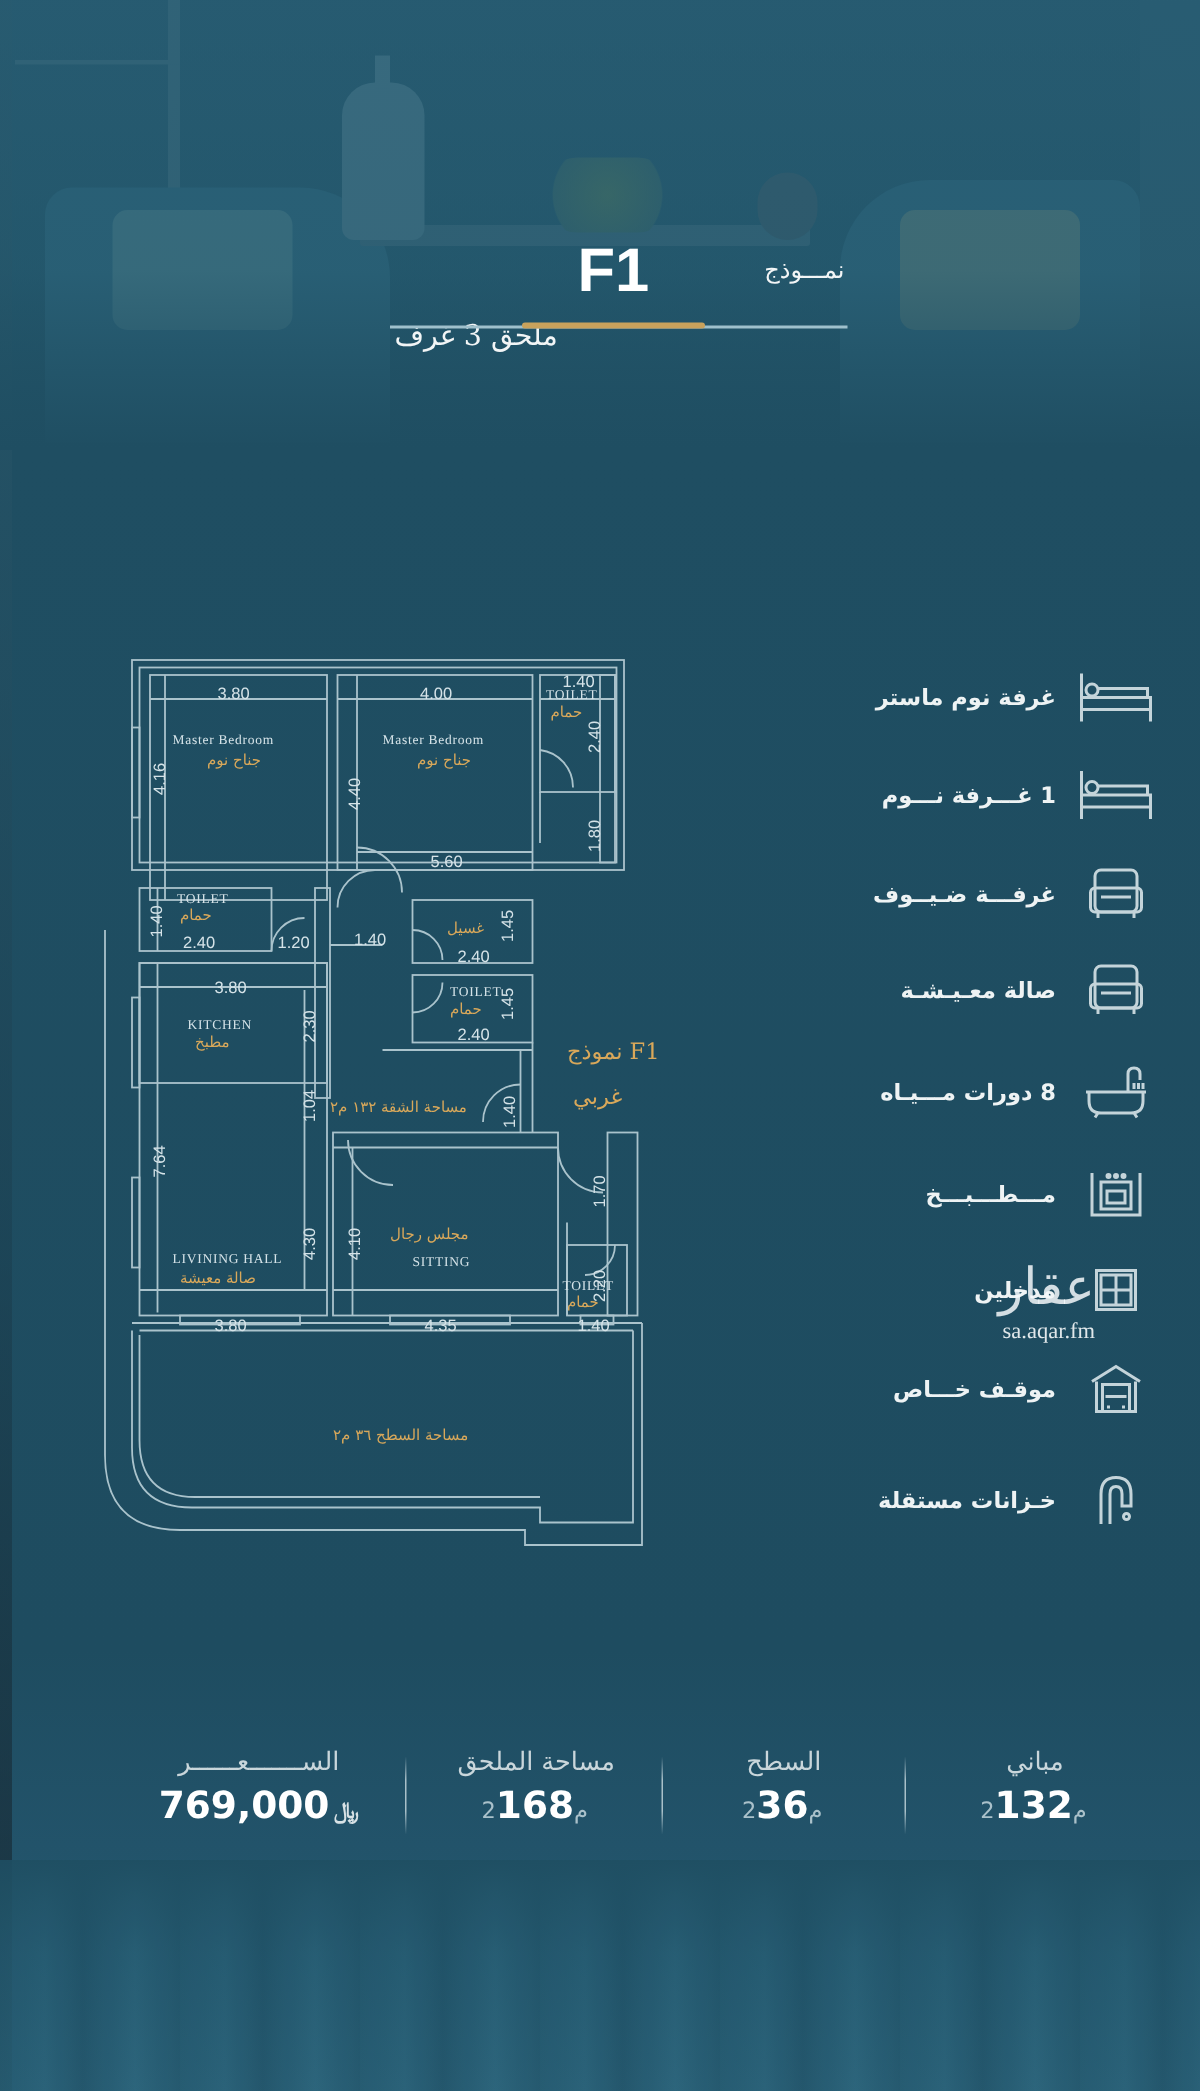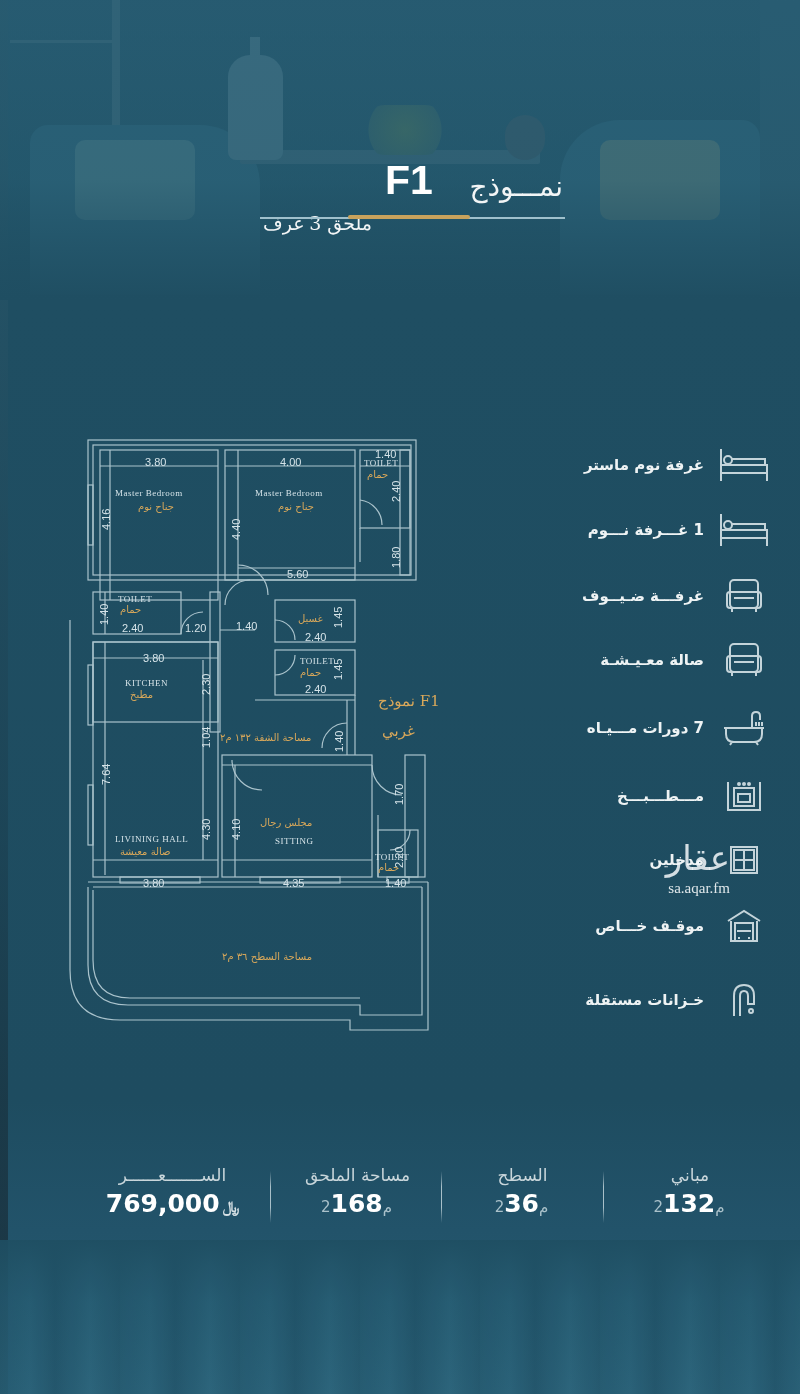--- a/index.html
+++ b/index.html
@@ -23,21 +23,21 @@
     .hero .plant { position: absolute; left: 360px; top: 105px; width: 90px; height: 50px; border-radius: 40px; background: radial-gradient(circle, #4f7a63 0%, #3a6a6f 70%, transparent 72%); }
     .hero .jar { position: absolute; left: 505px; top: 115px; width: 40px; height: 45px; border-radius: 20px; background: #3b5f70; }
     .hero .sofa-left { position: absolute; left: 30px; top: 125px; width: 230px; height: 170px; border-radius: 18px 60px 0 0; background: #2f6a82; }
     .hero .pillow-left { position: absolute; left: 75px; top: 140px; width: 120px; height: 80px; border-radius: 10px; background: #4d8391; }
     .hero .sofa-right { position: absolute; left: 560px; top: 120px; width: 200px; height: 175px; border-radius: 60px 18px 0 0; background: #2f6a82; }
     .hero .pillow-right { position: absolute; left: 600px; top: 140px; width: 120px; height: 80px; border-radius: 10px; background: #5d8483; }
     .hero .veil { position: absolute; inset: 0; background: linear-gradient(180deg, rgba(36,88,110,0.55) 0%, rgba(35,85,105,0.55) 60%, rgba(31,78,98,1) 100%); }
 
     .title-block { position: absolute; left: 255px; top: 158px; width: 320px; height: 100px; }
     .title-row { position: absolute; top: 0; left: 0; width: 320px; height: 44px; }
-    .title-model { position: absolute; right: 12px; top: 12px; font-size: 28px; color: #f2f5f6; letter-spacing: 2px; }
+    .title-model { position: absolute; right: 12px; top: 12px; font-size: 16px; color: #f2f5f6; letter-spacing: 2px; }
     .title-code { position: absolute; left: 130px; top: 0; font-size: 41px; font-weight: bold; color: #ffffff; font-family: "Liberation Sans", sans-serif; line-height: 44px; }
     .title-sub { position: absolute; left: 8px; top: 12px; font-size: 19px; color: #f2f5f6; font-family: "DejaVu Serif", serif; margin-top: 42px; }
     .title-rule { position: absolute; left: 5px; top: 59px; width: 305px; height: 2px; background: #9fc0cc; }
     .title-rule-accent { position: absolute; left: 93px; top: 57px; width: 122px; height: 4px; background: #c8a25c; border-radius: 2px; }
     .title-caption { position: absolute; left: 0; top: 74px; width: 320px; text-align: center; font-size: 17px; color: #e6ecee; }
 
     
     .plan { position: absolute; left: 60px; top: 430px; width: 380px; height: 610px; text-align: center; }
     .plan svg { width: 380px; height: 610px; display: block; }
     .plan .dim { fill: #d5e3e8; font-family: "Liberation Sans", sans-serif; font-size: 11px; }
@@ -266,21 +266,21 @@
       <span class="feature-label">صالة معـيـشـة</span>
       <span class="feature-icon">
         <svg width="40" height="36" viewBox="0 0 40 36">
             <rect x="6" y="2" width="28" height="28" rx="4"></rect>
             <rect x="3" y="14" width="34" height="16" rx="3"></rect>
             <path d="M10 20 H30 M8 30 V34 M32 30 V34"></path>
           </svg>
       </span>
     </div>
     <div class="feature" style="top:268px">
-      <span class="feature-label">7 دورات مـــيـاه</span>
+      <span class="feature-label">8 دورات مـــيـاه</span>
       <span class="feature-icon">
         <svg width="44" height="36" viewBox="0 0 44 36">
             <path d="M2 18 H42 M4 18 V24 Q4 32 12 32 H32 Q40 32 40 24 V18 M10 32 L8 35 M34 32 L36 35 M30 18 V6 Q30 2 34 2 Q38 2 38 6 V10"></path>
             <path d="M34 12 V16 M37 12 V16 M40 12 V16"></path>
           </svg>
       </span>
     </div>
     <div class="feature" style="top:336px">
       <span class="feature-label">مـــطـــبـــخ</span>
       <span class="feature-icon">

